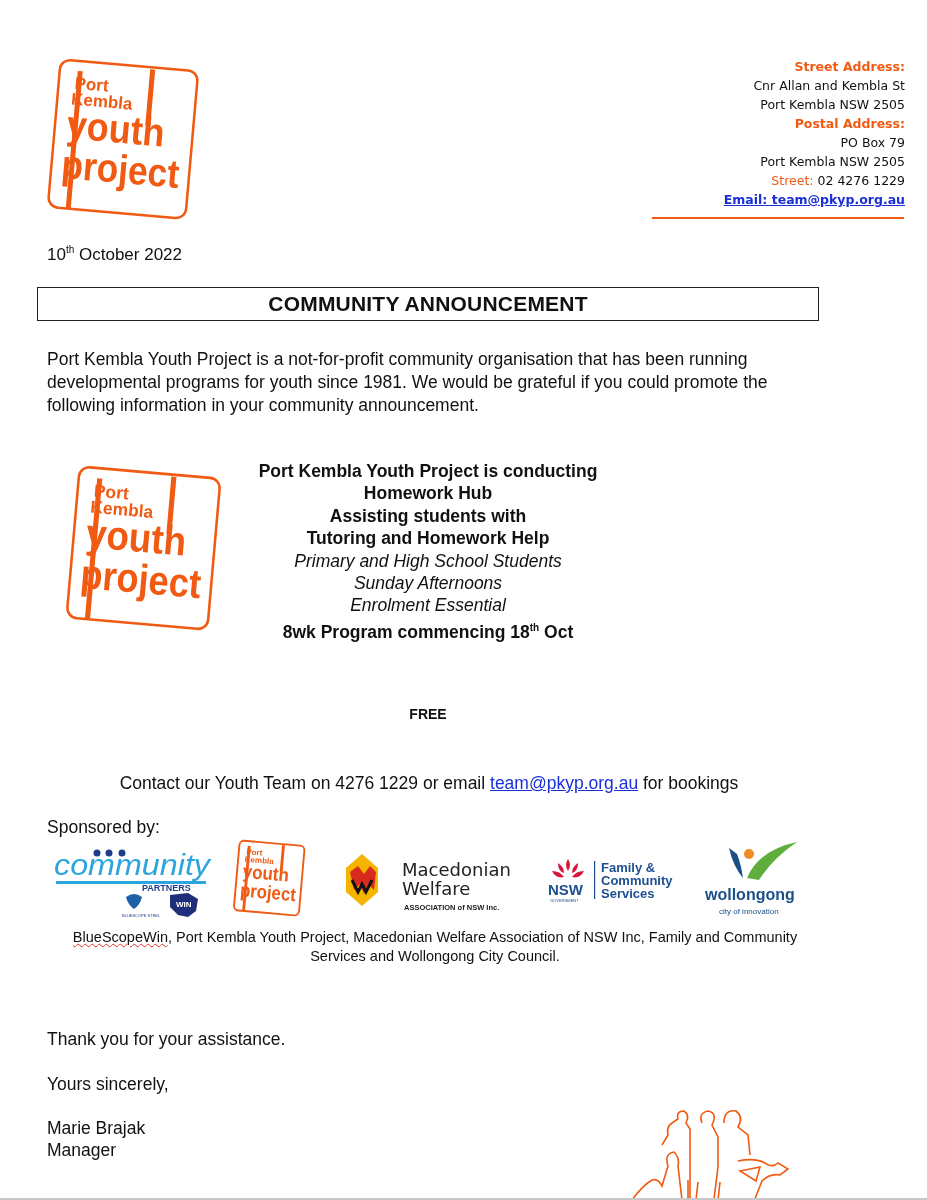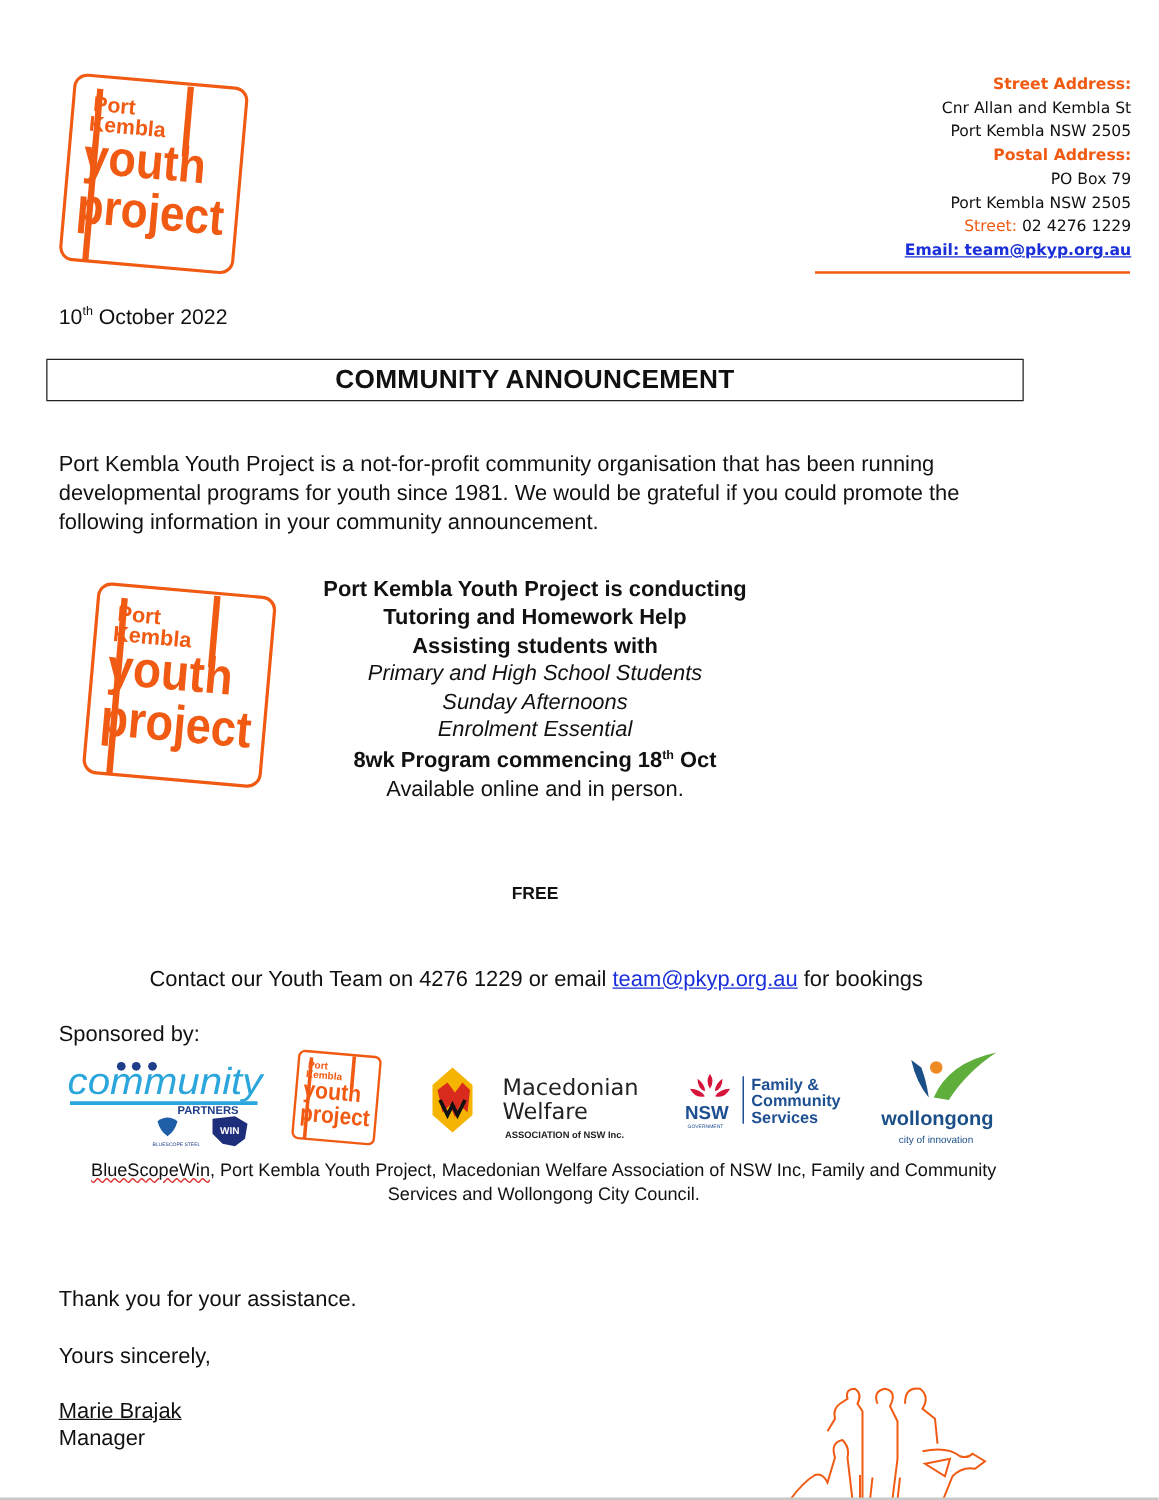--- a/index.html
+++ b/index.html
@@ -19,21 +19,21 @@
   .addr a { color: #1a2fd8; text-decoration: underline; font-weight: bold; }
   .addr-rule { position: absolute; left: 652px; width: 252px; top: 217px; height: 2px; background: #f05a12; }
 
   .date { left: 47px; top: 244px; font-size: 17px; }
   .date sup { font-size: 10px; }
 
   .title-box { left: 37px; top: 287px; width: 780px; height: 32px; border: 1.5px solid #222;
                display: flex; align-items: center; justify-content: center;
                font-weight: bold; font-size: 21px; letter-spacing: 0.2px; }
 
-  .intro { left: 47px; top: 348px; width: 790px; font-size: 17.5px; line-height: 23px; margin-top: 12px; }
+  .intro { left: 47px; top: 348px; width: 790px; font-size: 17.5px; line-height: 23px; }
 
   .promo { left: 228px; top: 460px; width: 400px; text-align: center; font-size: 17.5px; line-height: 22.4px; }
   .promo .b { font-weight: bold; }
   .promo .i { font-style: italic; }
   .promo .bi { font-weight: normal; font-style: italic; }
   .promo sup { font-size: 10px; }
   .free { left: 228px; top: 706px; width: 400px; text-align: center; font-weight: bold; font-size: 14px; }
 
   .contact { left: 40px; top: 773px; width: 778px; text-align: center; font-weight: normal; font-size: 17.5px; }
   .contact a { color: #1a2fd8; text-decoration: underline; }
@@ -91,27 +91,27 @@
       <text x="30" y="38" font-family="Liberation Sans, sans-serif" font-weight="bold" font-size="17" fill="#f05a12">Port</text>
       <text x="28" y="54" font-family="Liberation Sans, sans-serif" font-weight="bold" font-size="17" fill="#f05a12">Kembla</text>
       <text x="26" y="88" font-family="Liberation Sans, sans-serif" font-weight="bold" font-size="40" fill="#f05a12" textLength="98" lengthAdjust="spacingAndGlyphs">youth</text>
       <text x="24" y="128" font-family="Liberation Sans, sans-serif" font-weight="bold" font-size="40" fill="#f05a12" textLength="118" lengthAdjust="spacingAndGlyphs">project</text>
     </g>
   </svg>
 </div>
 
 <div class="abs promo">
   <div class="b">Port Kembla Youth Project is conducting</div>
+  <div class="b">Homework Hub</div>
+  <div class="b">Assisting students with</div>
   <div class="b">Tutoring and Homework Help</div>
-  <div class="b">Assisting students with</div>
   <div class="i">Primary and High School Students</div>
   <div class="i">Sunday Afternoons</div>
   <div class="bi">Enrolment Essential</div>
   <div class="b"><span>8wk Program commencing 18</span><sup>th</sup><span> Oct</span></div>
-  <div>Available online and in person.</div>
 </div>
 <div class="abs free">FREE</div>
 
 <div class="abs contact"><span>Contact our Youth Team on 4276 1229 or email </span><a href="#">team@pkyp.org.au</a><span> for bookings</span></div>
 
 <div class="abs sponsored">Sponsored by:</div>
 
 <div class="abs" style="left:52px; top:845px; width:162px; height:76px;">
   <svg viewBox="0 0 162 76" width="162" height="76">
     <text x="2" y="30" font-family="Liberation Sans, sans-serif" font-style="italic" font-size="30" fill="#2aa6dc" textLength="156" lengthAdjust="spacingAndGlyphs">community</text>
@@ -171,21 +171,21 @@
     <path d="M44 38 q12 -28 50 -36 q-24 16 -38 38z" fill="#5fae3b"></path>
     <text x="2" y="60" font-family="Liberation Sans, sans-serif" font-weight="bold" font-size="16" fill="#1b4f88">wollongong</text>
     <text x="16" y="74" font-family="Liberation Sans, sans-serif" font-size="8" fill="#1b4f88">city of innovation</text>
   </svg>
 </div>
 
 <div class="abs sponsor-text"><span class="squiggle">BlueScopeWin</span><span>, Port Kembla Youth Project, Macedonian Welfare Association of NSW Inc, Family and Community Services and Wollongong City Council.</span></div>
 
 <div class="abs closing" style="top:1028px;">Thank you for your assistance.</div>
 <div class="abs closing" style="top:1073px;">Yours sincerely,</div>
-<div class="abs closing" style="top:1117px;text-decoration:underline;">Marie Brajak</div>
+<div class="abs closing" style="top:1117px;">Marie Brajak</div>
 <div class="abs closing" style="top:1139px;">Manager</div>
 
 <div class="abs" style="left:630px; top:1105px; width:180px; height:95px;">
   <svg viewBox="0 0 180 95" width="180" height="95" fill="none" stroke="#f05a12" stroke-width="1.6">
     <path d="M2 95 q10 -14 20 -20 q6 -2 10 6 l6 -20 q-4 -12 6 -14 q6 6 4 14 l4 34"></path>
     <path d="M32 40 l6 -10 q-2 -8 4 -12 l6 -4 q-2 -8 6 -8 q6 4 2 12 l4 6 l0 70"></path>
     <path d="M72 18 q-4 -10 6 -12 q10 2 4 14 l6 12 l0 30 l-4 32"></path>
     <path d="M94 18 q0 -14 12 -12 q8 6 2 16 l10 8 l2 20"></path>
     <path d="M108 56 q20 -4 30 4 q6 2 10 -2 l10 6 l-8 6 q-10 -2 -18 6 l-8 20"></path>
     <path d="M110 66 l20 -4 l-4 14 z"></path>

